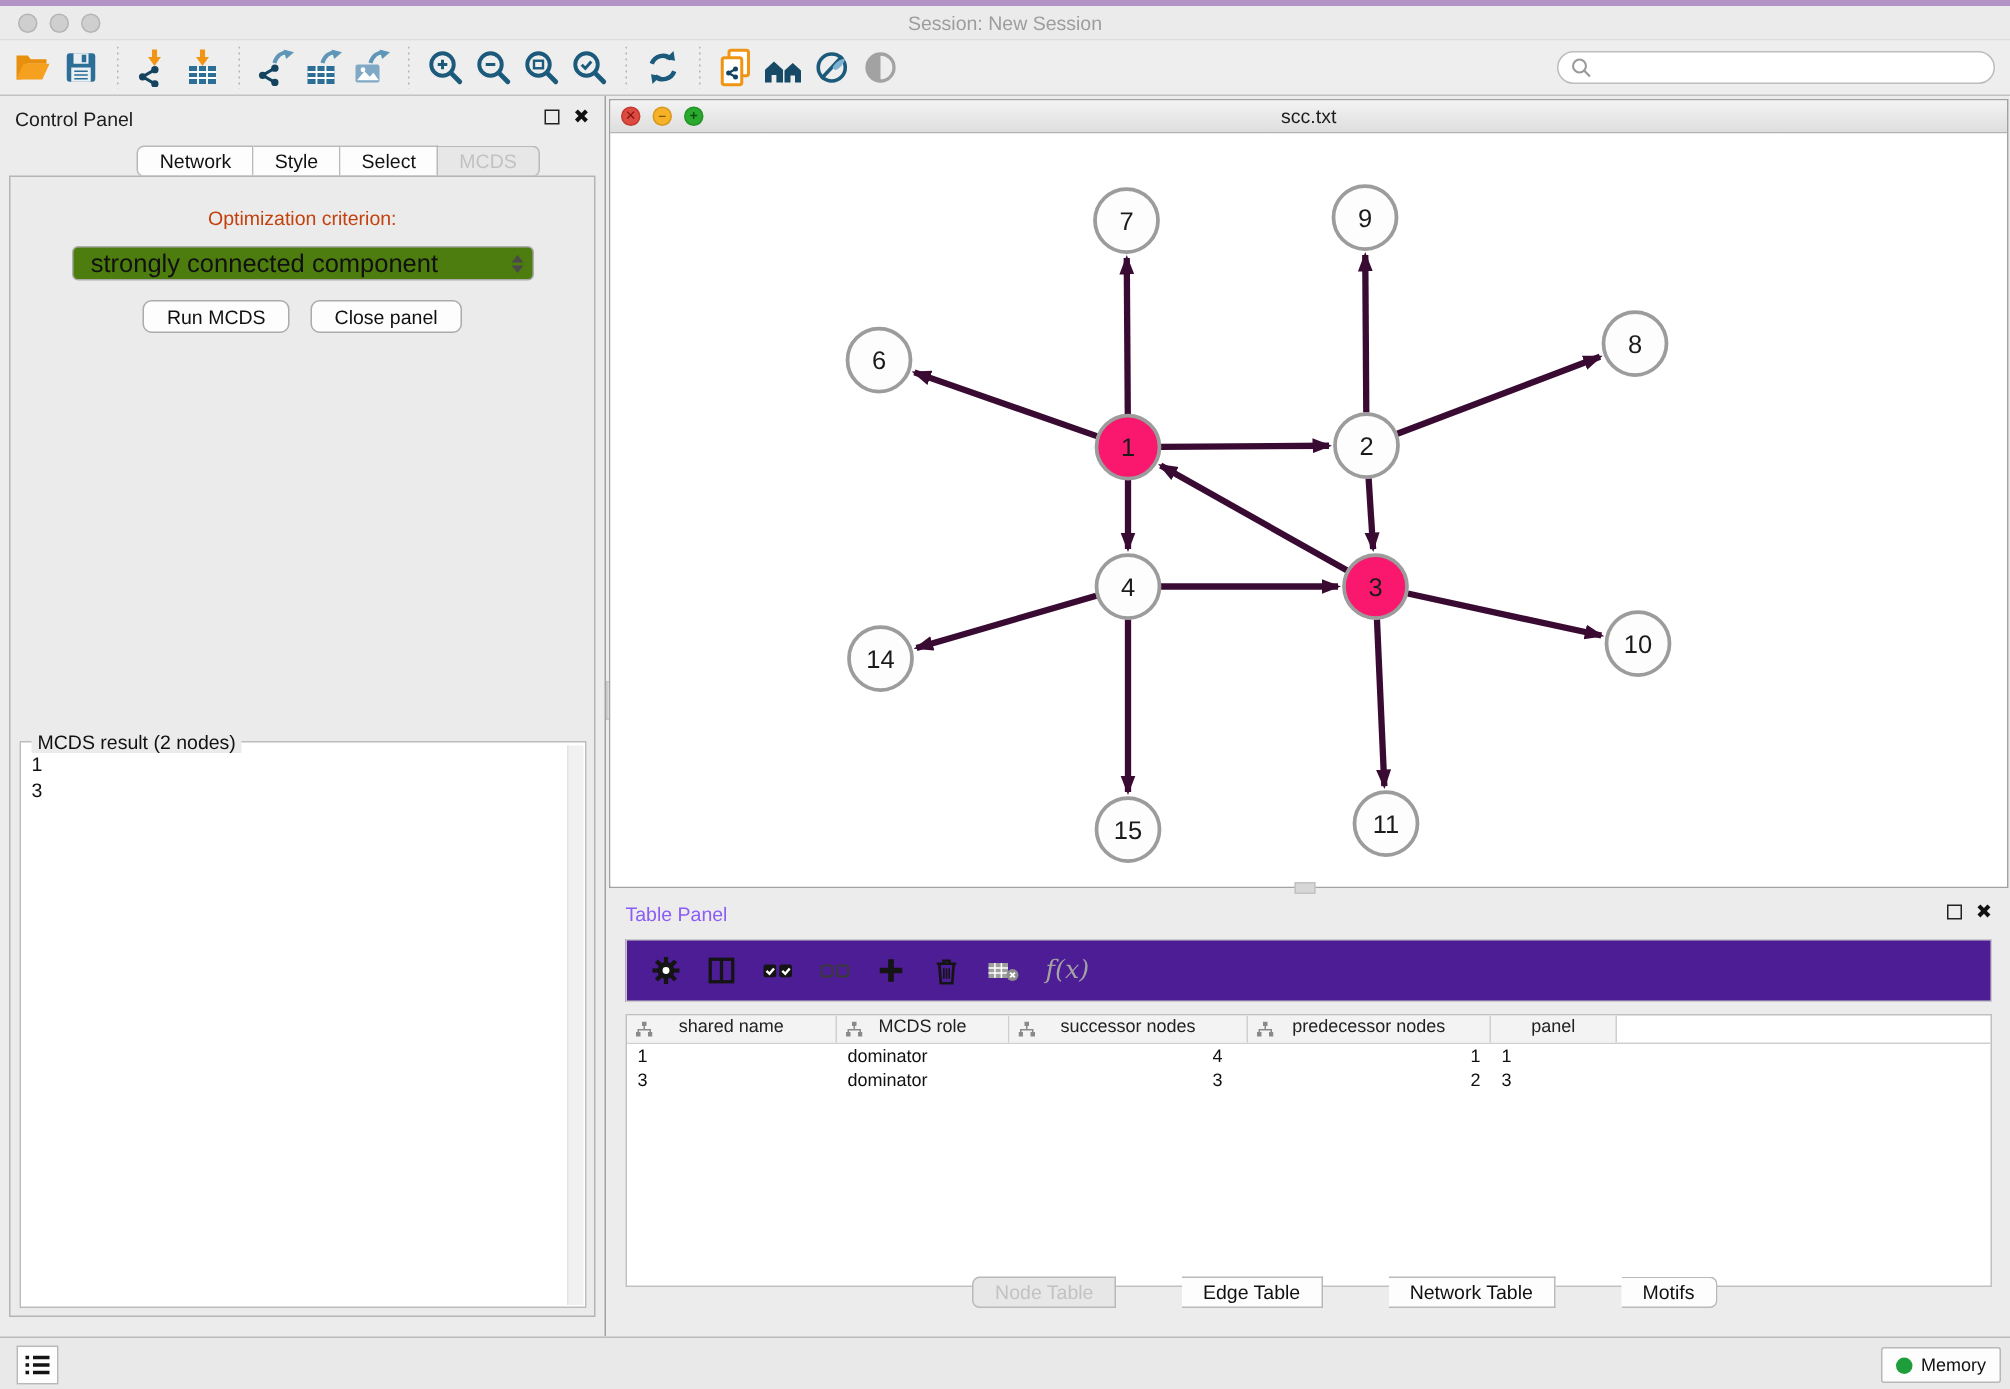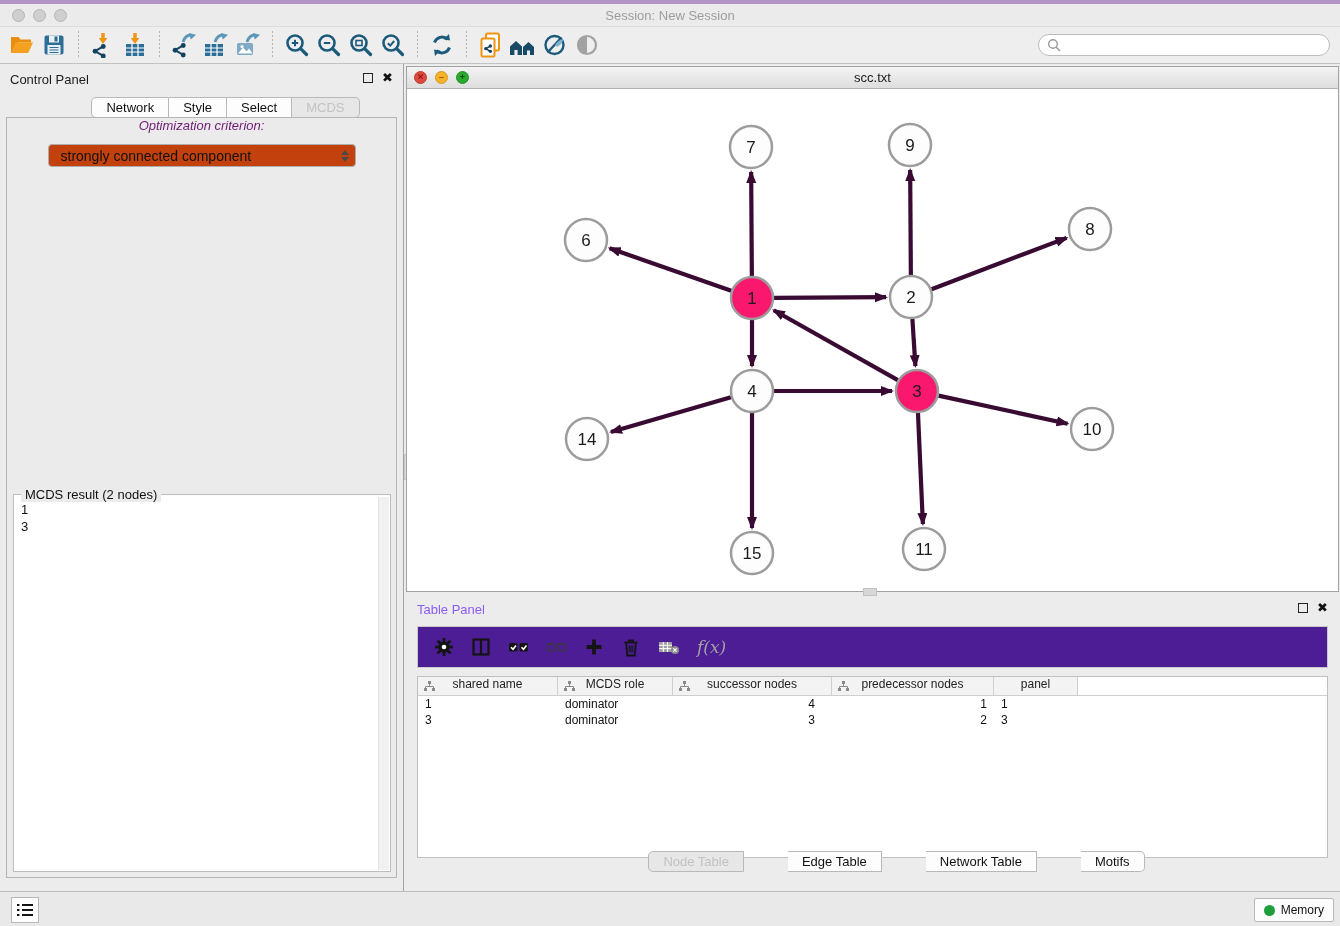--- a/index.html
+++ b/index.html
@@ -30,22 +30,22 @@
   .cp-title { position:absolute; left:10px; top:2px; font-size:13px; color:#1c1c1c; }
   .hdr-icons { position:absolute; right:10px; top:2px; display:flex; gap:9px; align-items:center; }
   .float-icon { width:10px; height:10px; border:1.7px solid #222; }
   .close-icon { font-size:13px; font-weight:700; color:#111; line-height:12px; }
   .cp-tabs { position:absolute; left:0; top:33px; width:100%; display:flex; justify-content:center; }
   .seg-tab { height:21px; padding:0 14px; background:#fdfdfd; border:1px solid #b9b9b9; border-left-width:0; font-size:13px; color:#111; display:flex; align-items:center; }
   .seg-tab:first-child { border-left-width:1px; border-radius:5px 0 0 5px;margin-left:48px; }
   .seg-tab.dim { background:#e7e7e7; color:#c2c2c2; border-radius:0 5px 5px 0; }
   .cp-tabs .last-plain { border-radius:0; }
   .cp-body { position:absolute; left:6px; top:53px; width:391px; height:761px; background:#ebebeb; border:1px solid #b5b5b5; }
-  .opt-label { text-align:center; font-size:13px; color:#701a75;font-style:italic; }
-  .criterion-select { margin:11px auto 0; width:308px; height:23px; background:#c2410c; border:1px solid #adadad; border-radius:4px; display:flex; align-items:center; padding:0 6px 0 12px; font-size:14px; color:#111; }
+  .opt-label { margin-top:20px; text-align:center; font-size:13px; color:#c2410c; }
+  .criterion-select { margin:11px auto 0; width:308px; height:23px; background:#4d7c0f; border:1px solid #adadad; border-radius:4px; display:flex; align-items:center; padding:0 6px 0 12px; font-size:17px; color:#111; }
   .stepper { margin-left:auto; display:flex; flex-direction:column; gap:2px; align-items:center; }
   .stepper .up { width:0; height:0; border-left:4px solid transparent; border-right:4px solid transparent; border-bottom:5px solid #4a4a4a; }
   .stepper .dn { width:0; height:0; border-left:4px solid transparent; border-right:4px solid transparent; border-top:5px solid #4a4a4a; }
   .cp-buttons { margin-top:13px; display:flex; justify-content:center; gap:14px; }
   .mac-btn { height:22px; padding:0 15px; background:#fdfdfd; border:1px solid #ababab; border-radius:6px; font-size:13px; color:#111; font-family:inherit; }
   .result-group { position:absolute; left:6px; top:376px; width:378px; height:378px; border:1px solid #bcbcbc; background:#fff; }
   .result-legend { position:absolute; top:-8px; left:7px; background:#ebebeb; padding:0 4px; font-size:13px; color:#111; }
   .result-text { position:absolute; left:0; top:2px; right:12px; bottom:0; padding:4px 7px; font-size:13px; line-height:17px; color:#111; white-space:pre; overflow:hidden; }
   .result-scroll { position:absolute; right:1px; top:2px; bottom:1px; width:11px; background:#f1f1f1; border-left:1px solid #e3e3e3; }
 
@@ -281,20 +281,24 @@
       </div>
       <div class="cp-body">
         <div class="opt-label">Optimization criterion:</div>
         <div class="criterion-select">
           <span>strongly connected component</span>
           <span class="stepper">
               <span class="up"></span>
               <span class="dn"></span>
             </span>
         </div>
+        <div class="cp-buttons">
+          <button class="mac-btn">Run MCDS</button>
+          <button class="mac-btn">Close panel</button>
+        </div>
         <div class="result-group">
           <div class="result-legend">MCDS result (2 nodes)</div>
           <div class="result-text">1
 3</div>
           <div class="result-scroll"></div>
         </div>
       </div>
     </div>
 
     <div class="v-splitter">

